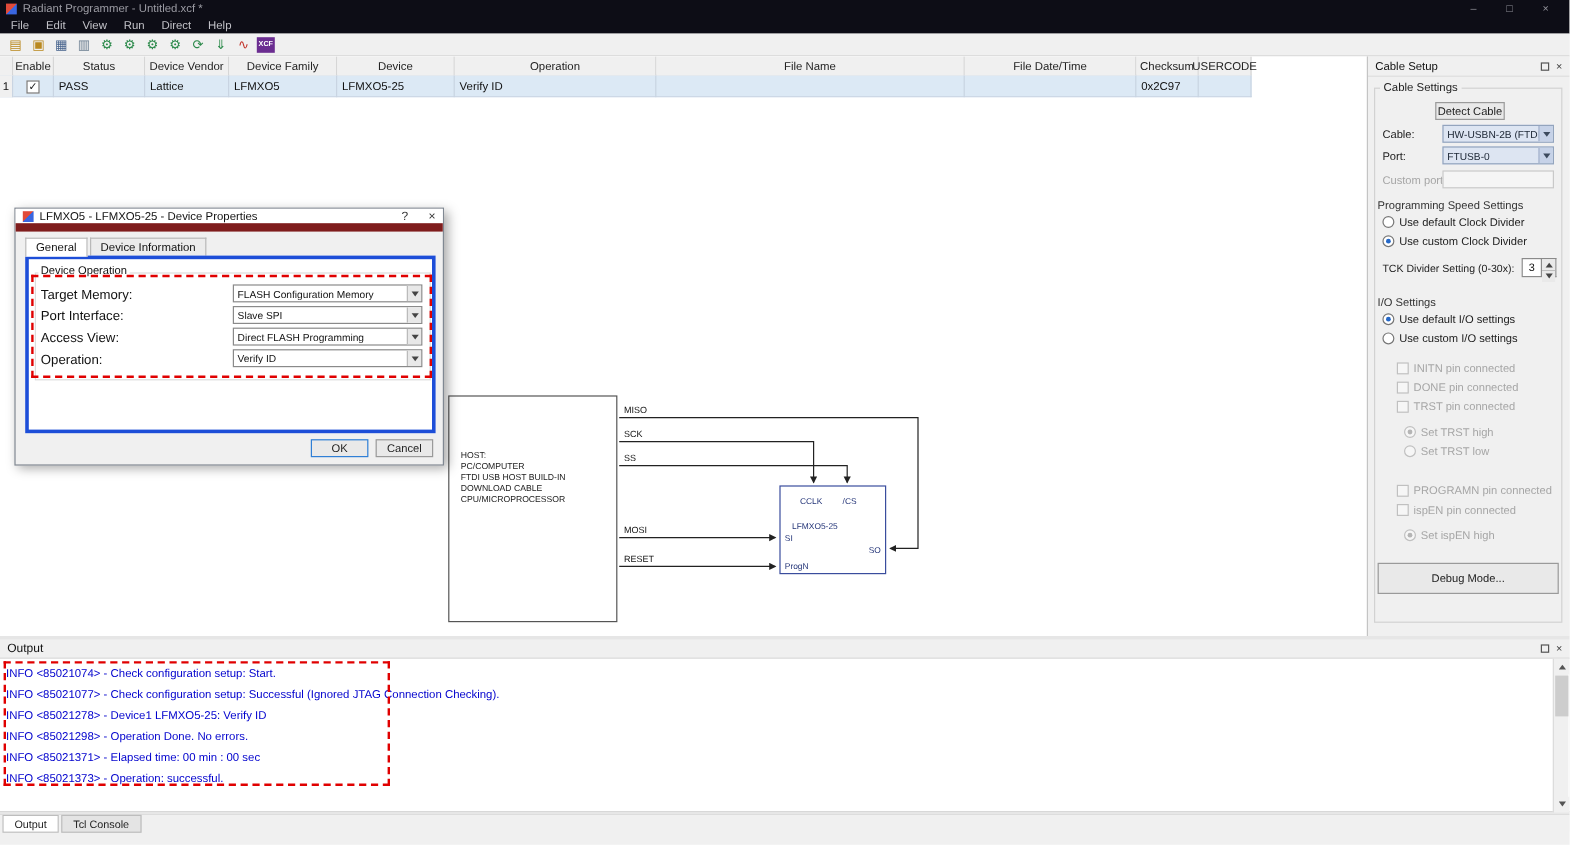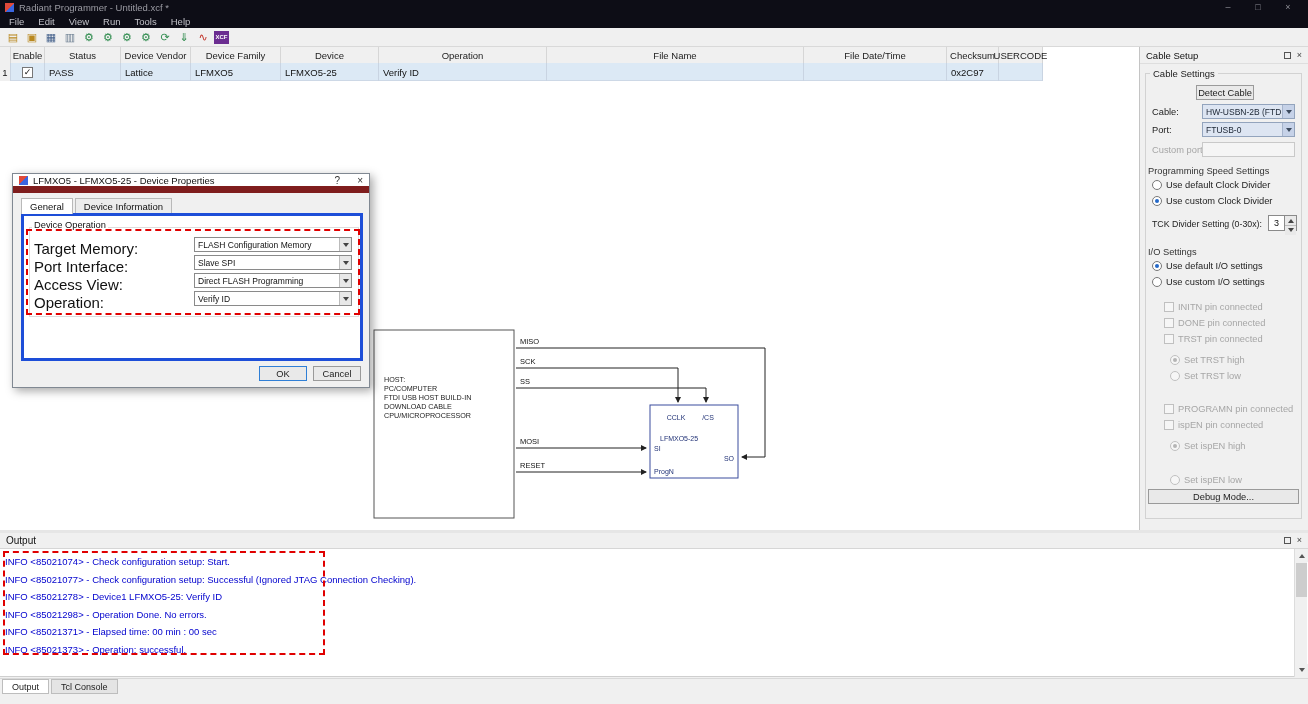--- a/index.html
+++ b/index.html
@@ -98,21 +98,21 @@
   .dlg-head{position:absolute;left:0;top:0;width:100%;height:19px;background:#fff;display:flex;align-items:center;padding:0 6px;border-bottom:7px solid #7f1d1d}
   .dlg-icon{width:9px;height:9px;background:linear-gradient(135deg,#e04a3a 50%,#3a66e0 50%);margin-right:5px;flex:none}
   .dlg-title{font-size:9.5px;white-space:nowrap}
   .dlg-ctrl{margin-left:auto;display:flex;gap:17px;align-items:center;font-size:10px;color:#333}
   .dtabs{position:absolute;left:8px;top:24px;display:flex}
   .dtab{height:16px;padding:0 8px;font-size:9.5px;display:flex;align-items:center;border:1px solid #b9b9b9;border-bottom:none;background:#ececec;margin-right:2px}
   .dtab.active{background:#fff;position:relative;z-index:2}
   .dpage{position:absolute;left:8px;top:39px;width:342px;height:148px;background:#fff;border:3px solid #1d4ed8}
   .dgroup{position:absolute;left:5px;top:11px;width:330px;height:90px;border:1px solid #dcdcdc}
   .dgroup-label{position:absolute;left:8px;top:4px;background:#fff;padding:0 2px;font-size:9.3px}
-  .drow-label{position:absolute;left:10px;font-size:15px;white-space:nowrap}
+  .drow-label{position:absolute;left:10px;font-size:11px;white-space:nowrap}
   .dcombo{position:absolute;left:170px;width:158px}
 </style>
 </head>
 <body>
 
 <div class="app">
 
   <div class="titlebar">
     <span class="app-icon"></span>
     <span class="title-text">Radiant Programmer - Untitled.xcf *</span>
@@ -121,21 +121,21 @@
       <span class="win-btn">□</span>
       <span class="win-btn">×</span>
     </div>
   </div>
 
   <div class="menubar">
     <span class="menu-item">File</span>
     <span class="menu-item">Edit</span>
     <span class="menu-item">View</span>
     <span class="menu-item">Run</span>
-    <span class="menu-item">Tools</span>
+    <span class="menu-item">Direct</span>
     <span class="menu-item">Help</span>
   </div>
 
   <div class="toolbar">
     <span class="tb">▤</span>
     <span class="tb">▣</span>
     <span class="tb">▦</span>
     <span class="tb">▥</span>
     <span class="tb">⚙</span>
     <span class="tb">⚙</span>
@@ -298,21 +298,21 @@
     </div>
     <div class="crow dis" style="left:30px;top:394px">
       <span class="radio dis sel"></span>
       <span>Set ispEN high</span>
     </div>
     <div class="crow dis" style="left:30px;top:428px">
       <span class="radio dis"></span>
       <span>Set ispEN low</span>
     </div>
 
-    <div class="btn" style="left:8px;top:442px;width:151px;height:15px">Debug Mode...</div>
+    <div class="btn" style="left:8px;top:422px;width:151px;height:26px">Debug Mode...</div>
   </div>
 
   <div class="splitter"></div>
   <div class="out-head">
     <span>Output</span>
     <span class="ph-icons">
       <span class="float-icon"></span>
       <span class="close-x">×</span>
     </span>
   </div>

